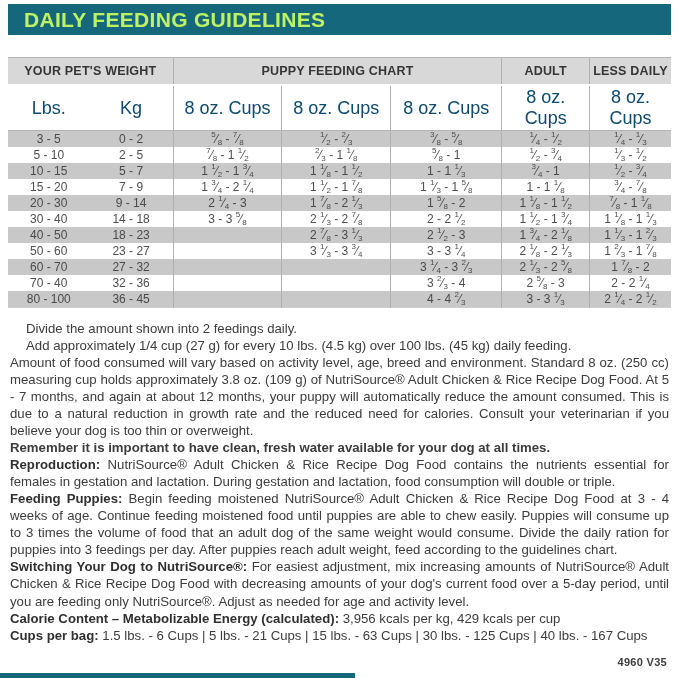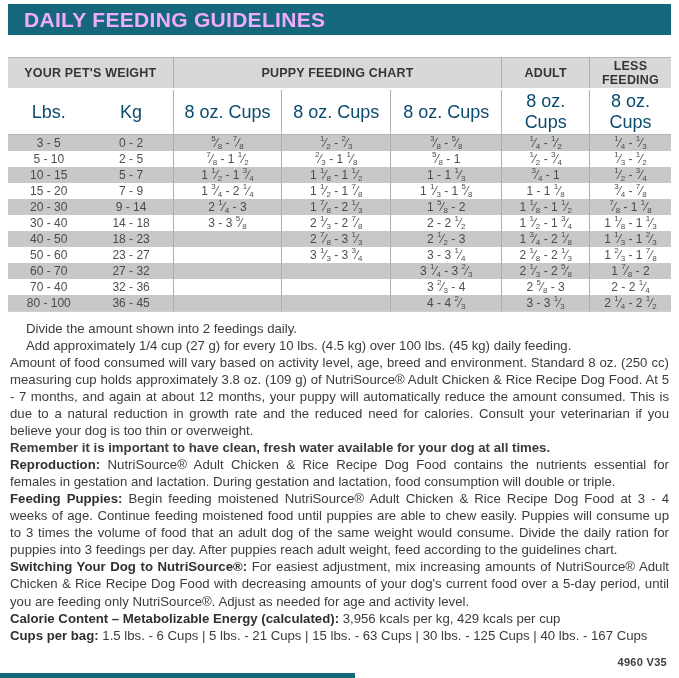--- a/index.html
+++ b/index.html
@@ -4,21 +4,21 @@
 <style>
   html,body{margin:0;padding:0;}
   body{
     width:679px;height:678px;position:relative;overflow:hidden;
     background:#ffffff;
     font-family:"Liberation Sans","DejaVu Sans",sans-serif;
     color:#3c3c3c;
   }
   .title-bar{
     position:absolute;top:4px;left:8px;right:8px;height:31px;
-    background:#15687b;color:#f0abfc;
+    background:#15687b;color:#bef264;
     font-size:21px;font-weight:800;letter-spacing:.3px;
     line-height:31px;padding-left:16px;box-sizing:border-box;
   }
   .table-wrap{position:absolute;top:57px;left:8px;right:8px;}
   table.feed{
     width:100%;border-collapse:collapse;table-layout:fixed;
     font-size:12px;color:#4f4f4f;
     border-top:1px solid #b5b5b5;border-bottom:1px solid #cfcfcf;
   }
   table.feed th,table.feed td{
@@ -73,21 +73,21 @@
         <col style="width:16.4%">
         <col style="width:16.8%">
       <col style="width:13.2%">
         <col style="width:12.3%">
     </colgroup>
     <thead>
       <tr class="group-row">
         <th colspan="2">YOUR PET'S WEIGHT</th>
         <th colspan="3" class="vline">PUPPY FEEDING CHART</th>
         <th class="vline">ADULT</th>
-        <th class="vline">LESS FEEDING</th>
+        <th class="vline">LESS DAILY</th>
       </tr>
       <tr class="units-row">
         <th>Lbs.</th>
         <th>Kg</th>
         <th class="vline">8 oz. Cups</th>
         <th class="vline">8 oz. Cups</th>
         <th class="vline">8 oz. Cups</th>
         <th class="vline">8 oz. Cups</th>
         <th class="vline">8 oz. Cups</th>
       </tr>

